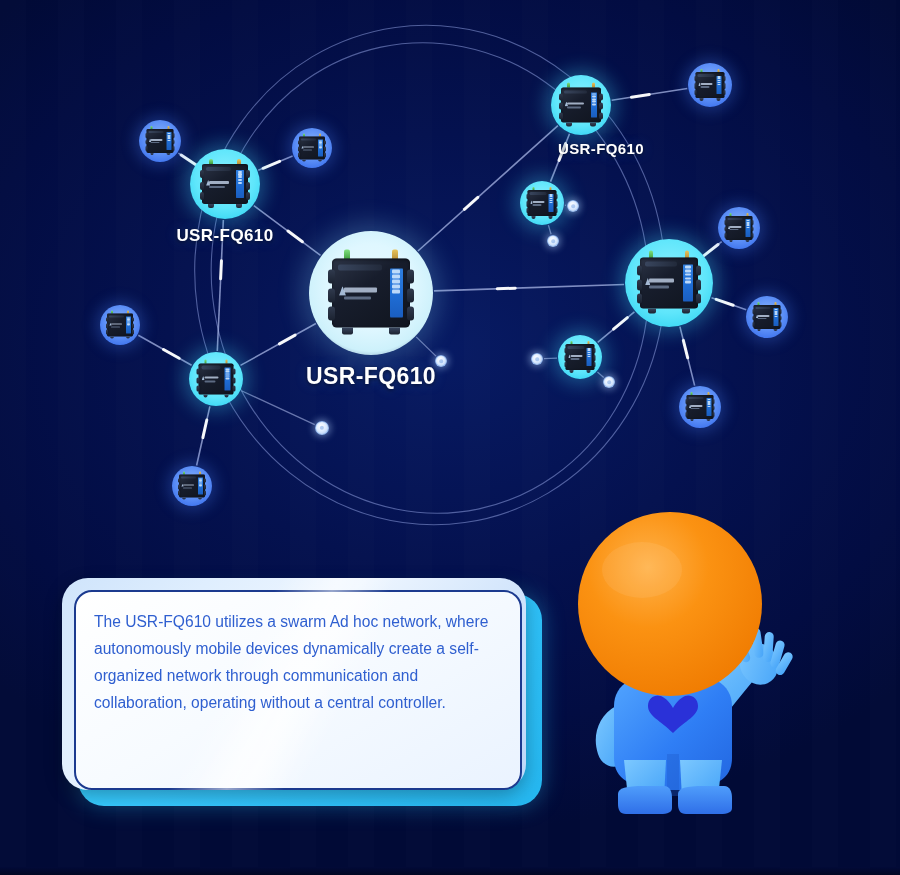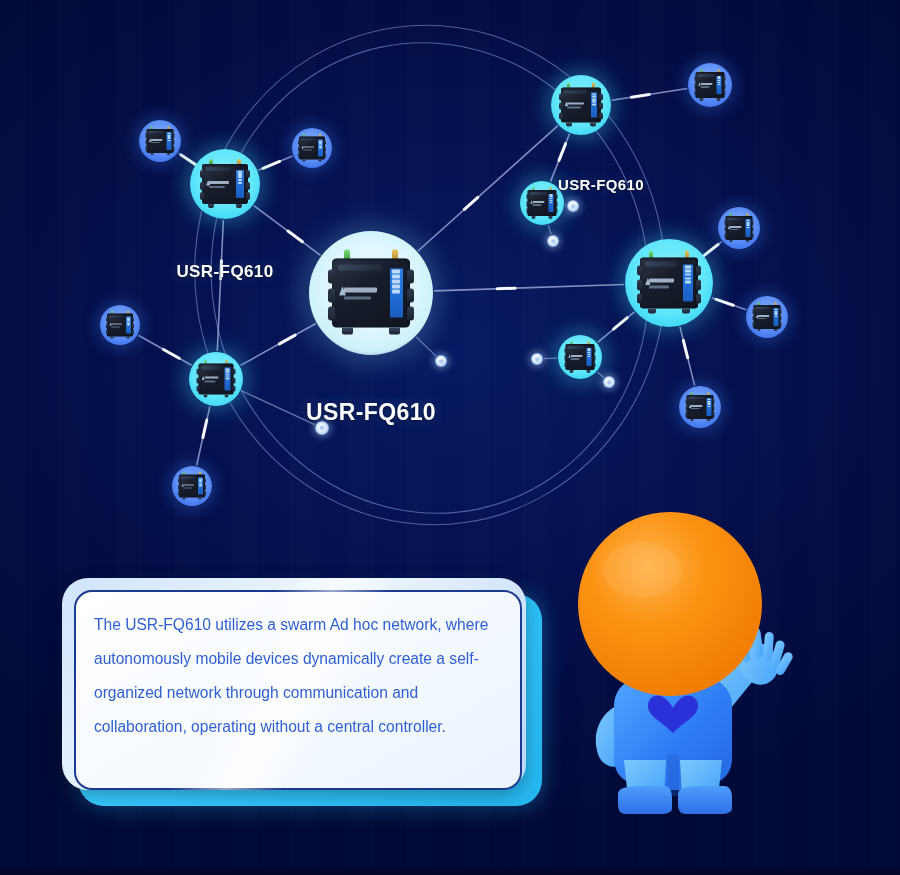--- a/index.html
+++ b/index.html
@@ -120,21 +120,20 @@
     background:linear-gradient(180deg,#2a3purple,#1b2230);
     background:linear-gradient(180deg,#39465e,#1b2230);border-radius:0 0 2px 2px;
   }
   .dev .foot.l{left:13%;} .dev .foot.r{right:13%;}
 
   .node-label{
     position:absolute;transform:translate(-50%,0);
     color:#ffffff;font-weight:700;letter-spacing:.4px;
     text-shadow:0 1px 4px rgba(0,0,0,.65), 0 0 12px rgba(90,160,255,.35);
     white-space:nowrap;
-    margin-top:36px;
   }
 
   
   #card{
     position:absolute;left:62px;top:578px;width:464px;height:212px;
   }
   #card .accent{
     position:absolute;left:16px;top:16px;width:464px;height:212px;
     border-radius:26px;
     background:linear-gradient(135deg,#2fd8ff 0%,#37c9ff 40%,#25b7f0 100%);
@@ -160,21 +159,21 @@
     box-sizing:content-box;
     overflow:hidden;
   }
   #card .panel::after{
     content:"";position:absolute;left:0;top:0;right:0;bottom:0;
     background:linear-gradient(118deg,rgba(255,255,255,0) 40%,rgba(255,255,255,.6) 50%,rgba(255,255,255,0) 60%);
     pointer-events:none;
   }
   #caption{
     position:relative;z-index:2;
-    color:#2f5fd0;font-size:15.6px;line-height:34px;
+    color:#2f5fd0;font-size:15.6px;line-height:27px;
     font-family:"Liberation Sans","DejaVu Sans",sans-serif;
   }
 
   
   #mascot{position:absolute;left:548px;top:508px;width:250px;height:312px;}
 </style>
 </head>
 <body>
 
 <div id="stage">

